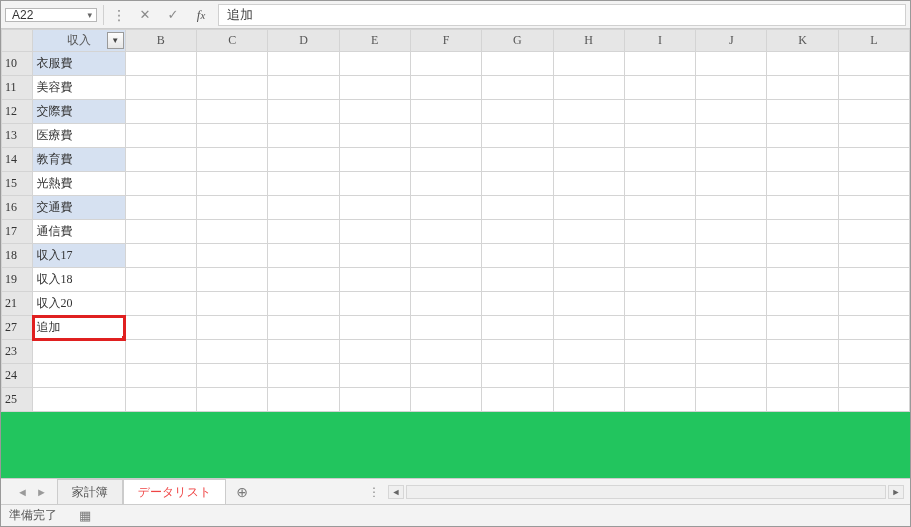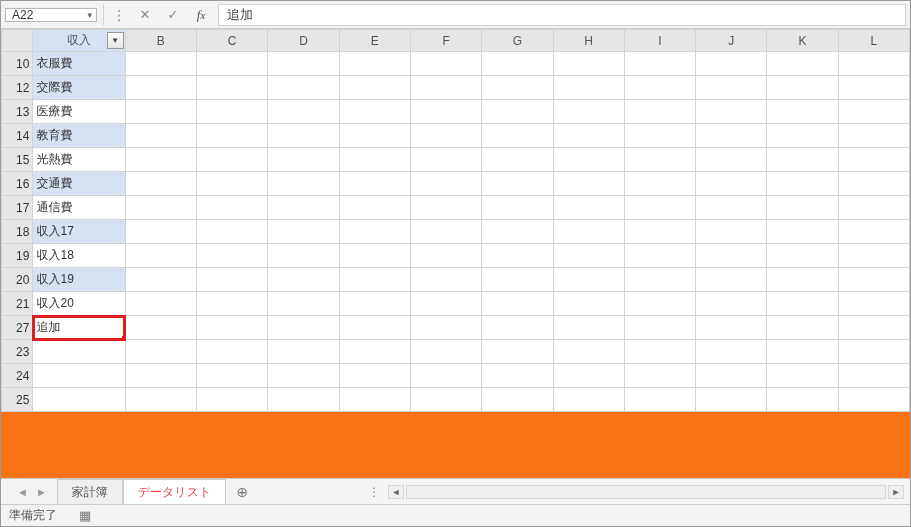--- a/index.html
+++ b/index.html
@@ -62,21 +62,22 @@
     align-items:center;
     font-size:13px;
     color:#444;
   }
 
   
   .sheet-wrap {
     position: relative;
     height: 450px;
     overflow: hidden;
-    background:#f97316;
+    background:#22c55e;
+    font-family:Liberation Serif, serif;
   }
   table.sheet {
     border-collapse: collapse;
     table-layout: fixed;
     width: 100%;
   }
   .sheet th, .sheet td {
     border: 1px solid #d4d4d4;
     height: 24px;
     font-weight: normal;
@@ -92,21 +93,21 @@
     text-align: center;
     color:#555;
     height:22px;
     position: relative;
   }
   .sheet thead th.corner {
     background:#e6e6e6;
   }
   .rowhdr {
     background:#e6e6e6 !important;
-    text-align:right;
+    text-align:left;
     color:#555;
     width:30px;
   }
   .colA { width: 88px; }
   .colOther { width: 68px; }
 
   .filter-cell {
     background:#d6e1f1 !important;
     position: relative;
     text-align:left;
@@ -265,20 +266,35 @@
           <td></td>
           <td></td>
           <td></td>
           <td></td>
           <td></td>
           <td></td>
           <td></td>
           <td></td>
         </tr>
         <tr>
+          <td class="rowhdr">11</td>
+          <td><span>美容費</span></td>
+          <td></td>
+          <td></td>
+          <td></td>
+          <td></td>
+          <td></td>
+          <td></td>
+          <td></td>
+          <td></td>
+          <td></td>
+          <td></td>
+          <td></td>
+        </tr>
+        <tr>
           <td class="rowhdr">12</td>
           <td class="shaded"><span>交際費</span></td>
           <td></td>
           <td></td>
           <td></td>
           <td></td>
           <td></td>
           <td></td>
           <td></td>
           <td></td>
@@ -372,35 +388,20 @@
           <td></td>
           <td></td>
           <td></td>
           <td></td>
           <td></td>
           <td></td>
         </tr>
         <tr>
           <td class="rowhdr">19</td>
           <td><span>収入18</span></td>
-          <td></td>
-          <td></td>
-          <td></td>
-          <td></td>
-          <td></td>
-          <td></td>
-          <td></td>
-          <td></td>
-          <td></td>
-          <td></td>
-          <td></td>
-        </tr>
-        <tr>
-          <td class="rowhdr">20</td>
-          <td class="shaded"><span>収入19</span></td>
           <td></td>
           <td></td>
           <td></td>
           <td></td>
           <td></td>
           <td></td>
           <td></td>
           <td></td>
           <td></td>
           <td></td>

